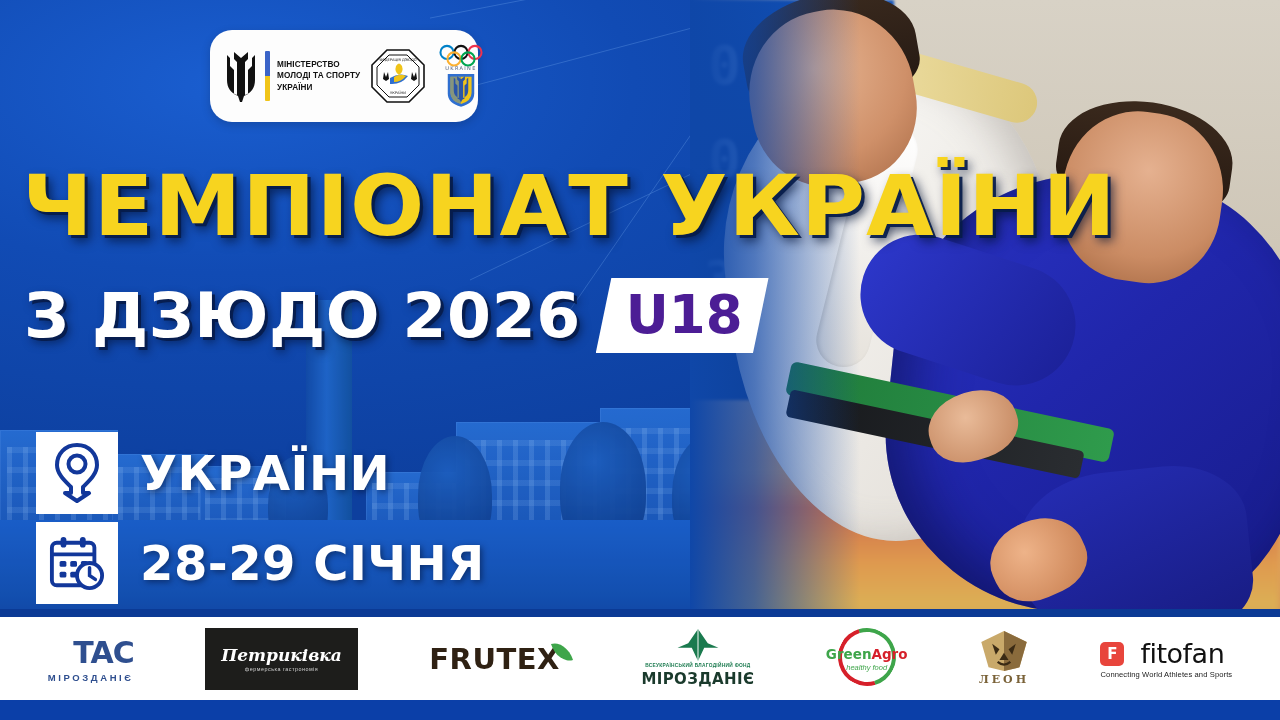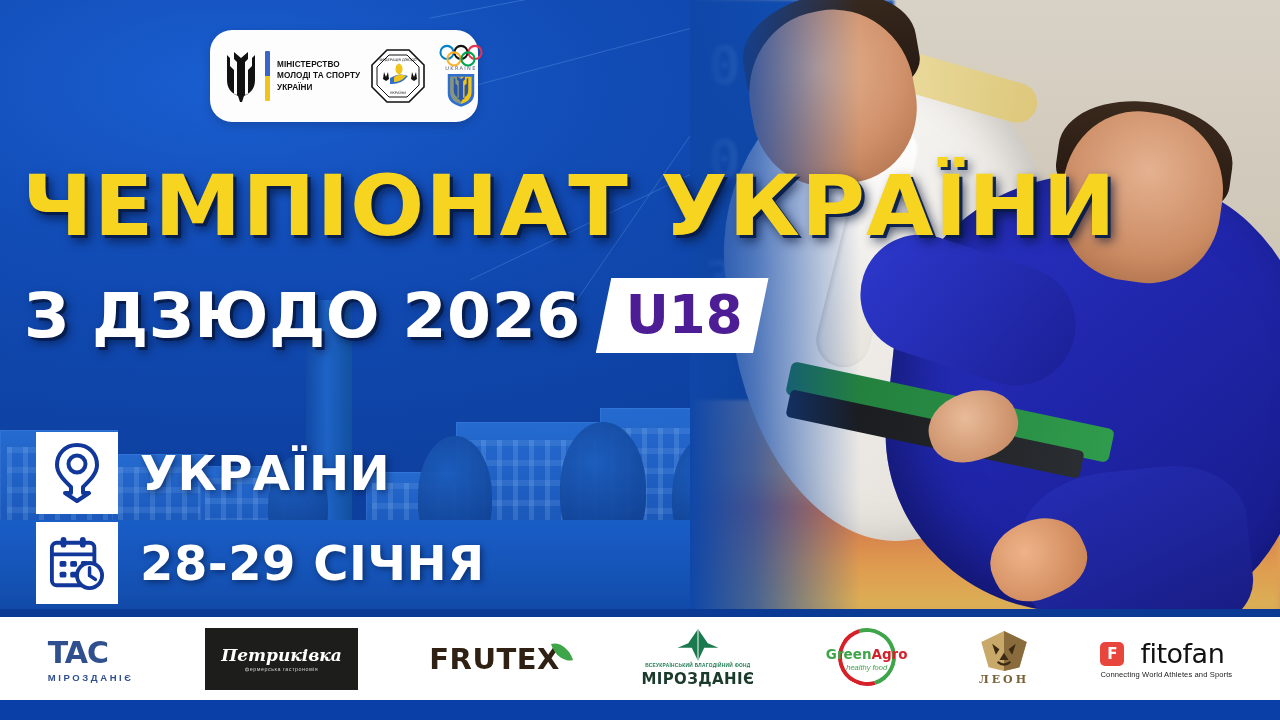--- a/index.html
+++ b/index.html
@@ -244,21 +244,21 @@
   }
   .sponsors{
     position:absolute; left:0; bottom:0; width:100%; height:83px;
     background:#ffffff;
     display:flex; align-items:center; justify-content:space-around;
     padding:0 12px;
   }
   .sp{ display:flex; align-items:center; justify-content:center; height:62px; }
 
   
-  .sp-tas{ display:flex; flex-direction:column; align-items:flex-start; gap:2px; }
+  .sp-tas{ display:flex; flex-direction:column; align-items:flex-end; gap:2px; }
   .tas-mark{ font-size:30px; font-weight:900; color:#2f4f8f; letter-spacing:-1px;
              font-family:"DejaVu Sans", sans-serif; position:relative; }
   .tas-name{ font-size:9.5px; font-weight:700; color:#2f4f8f; letter-spacing:2.6px; }
 
   
   .sp-etg{ display:flex; align-items:center; gap:4px; }
   .etg-main{ font-size:27px; font-weight:700; color:#111; letter-spacing:-.6px;
              font-family:"DejaVu Sans", sans-serif; position:relative; }
   .etg-z{ color:#29b6e8; font-weight:900; }
   .etg-sub{ font-size:6.4px; line-height:1.3; color:#333; font-weight:700; max-width:58px; }

